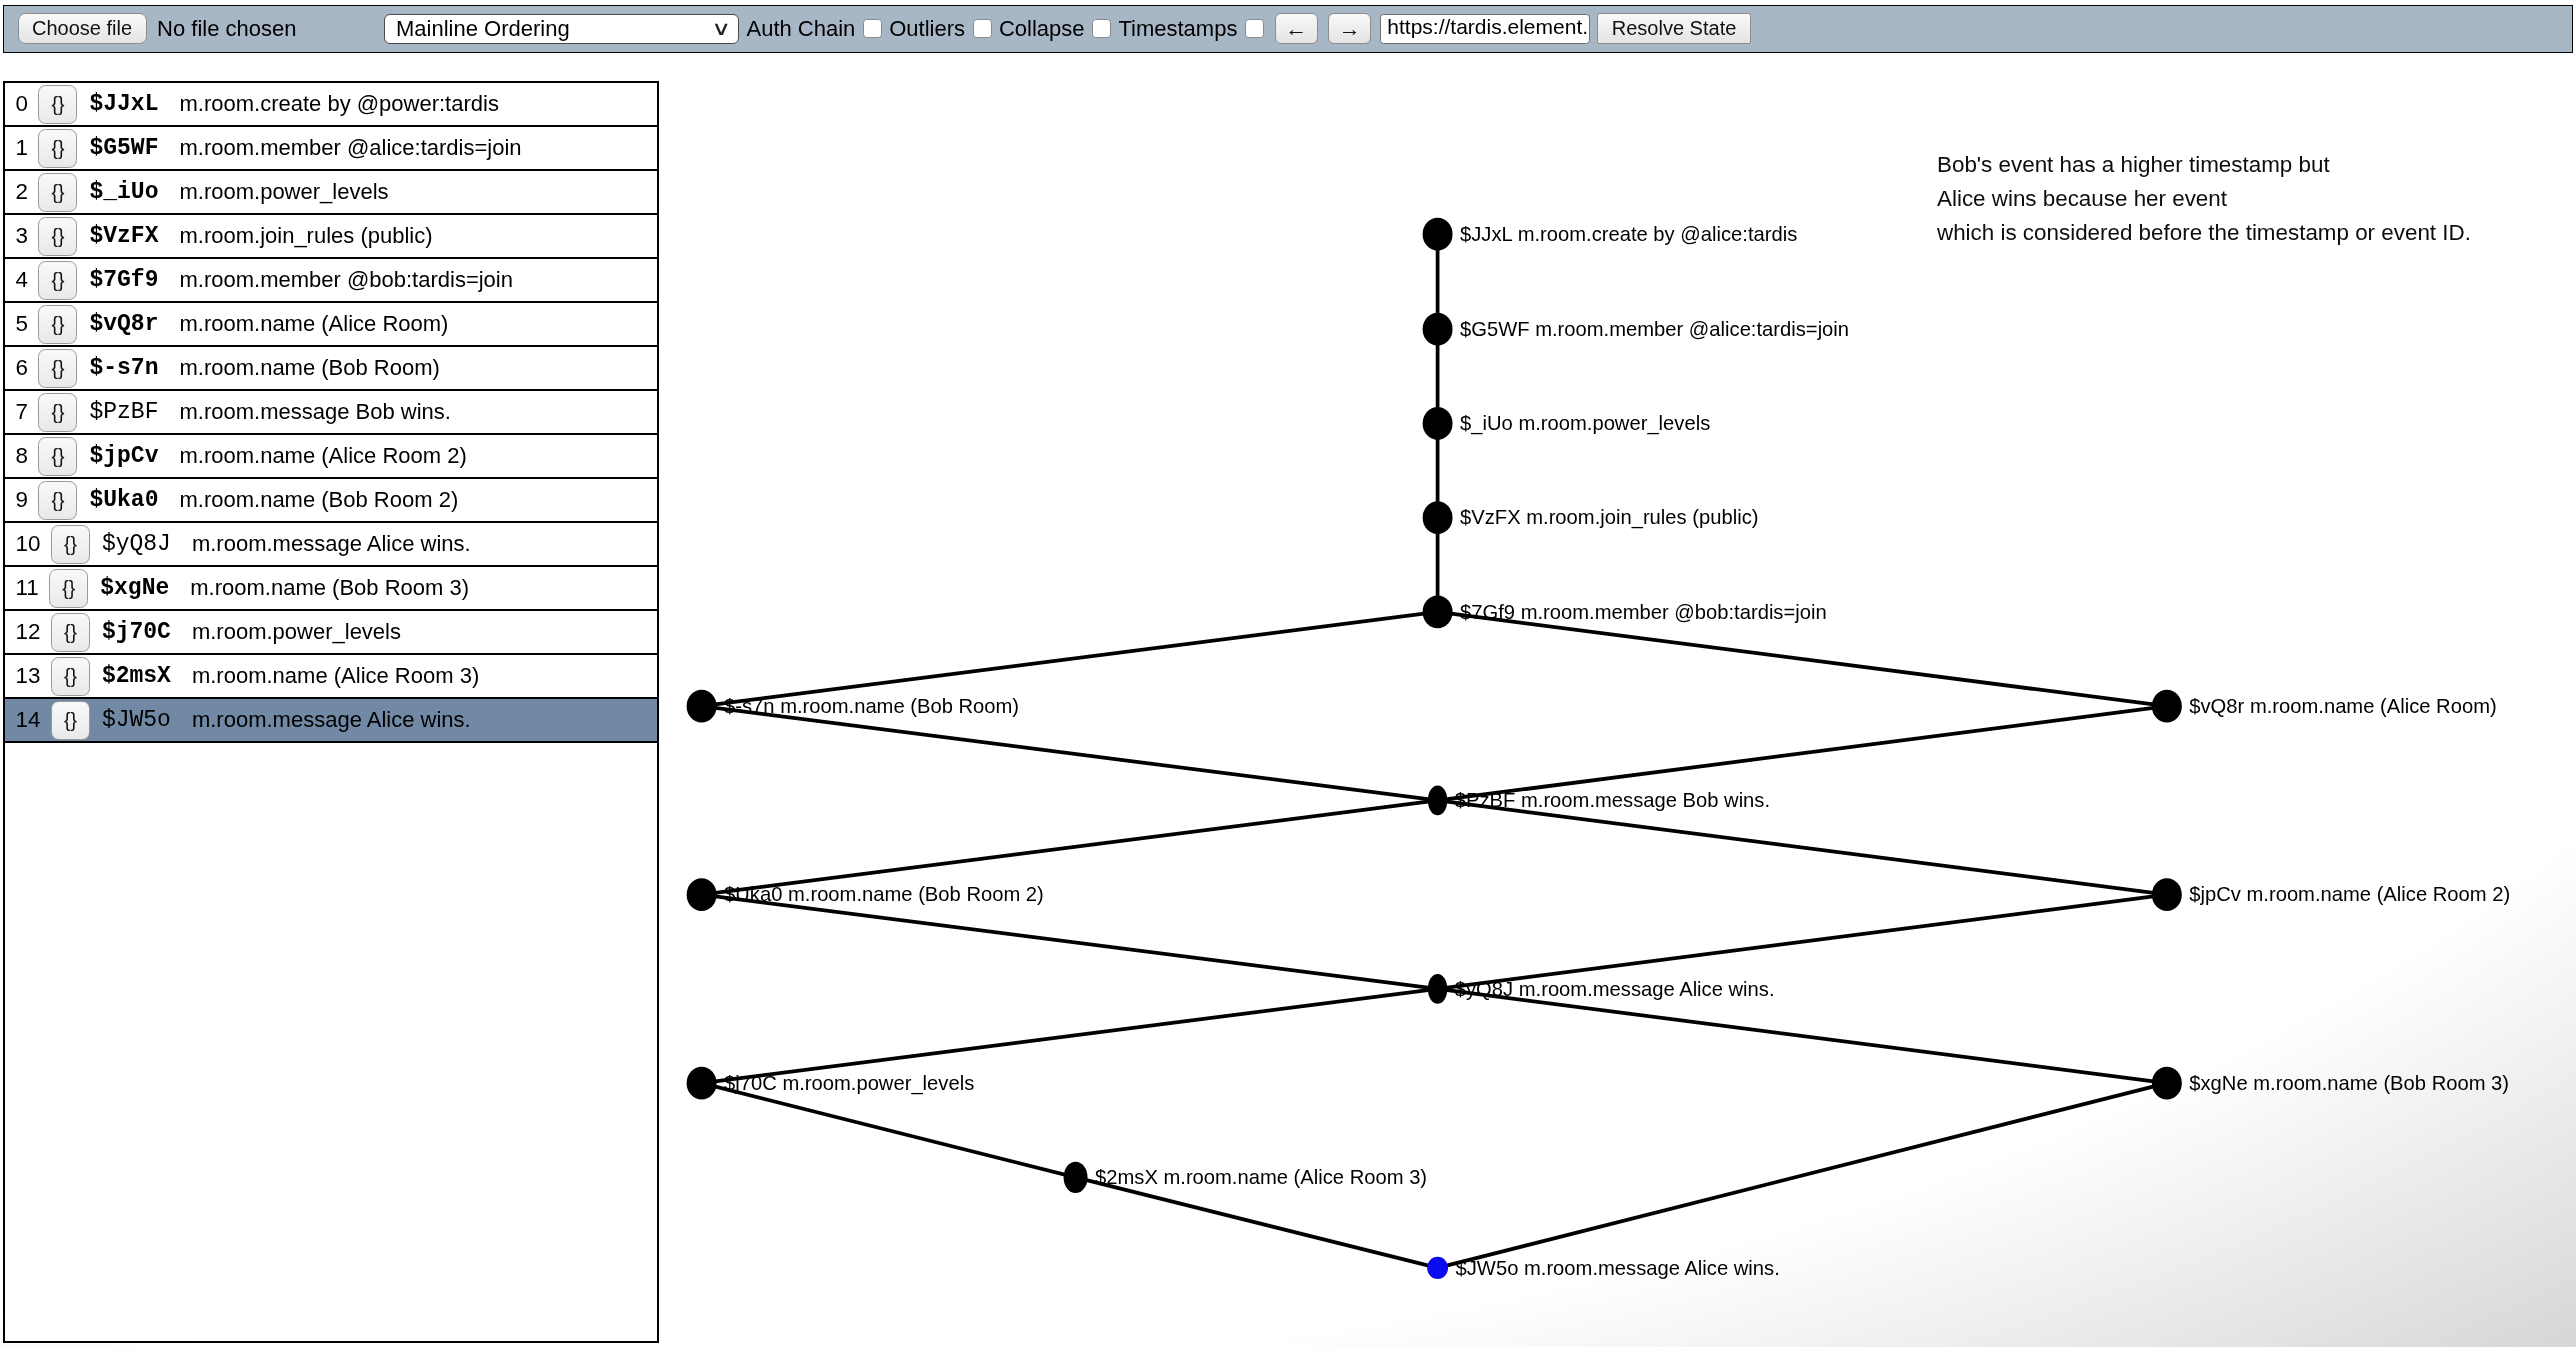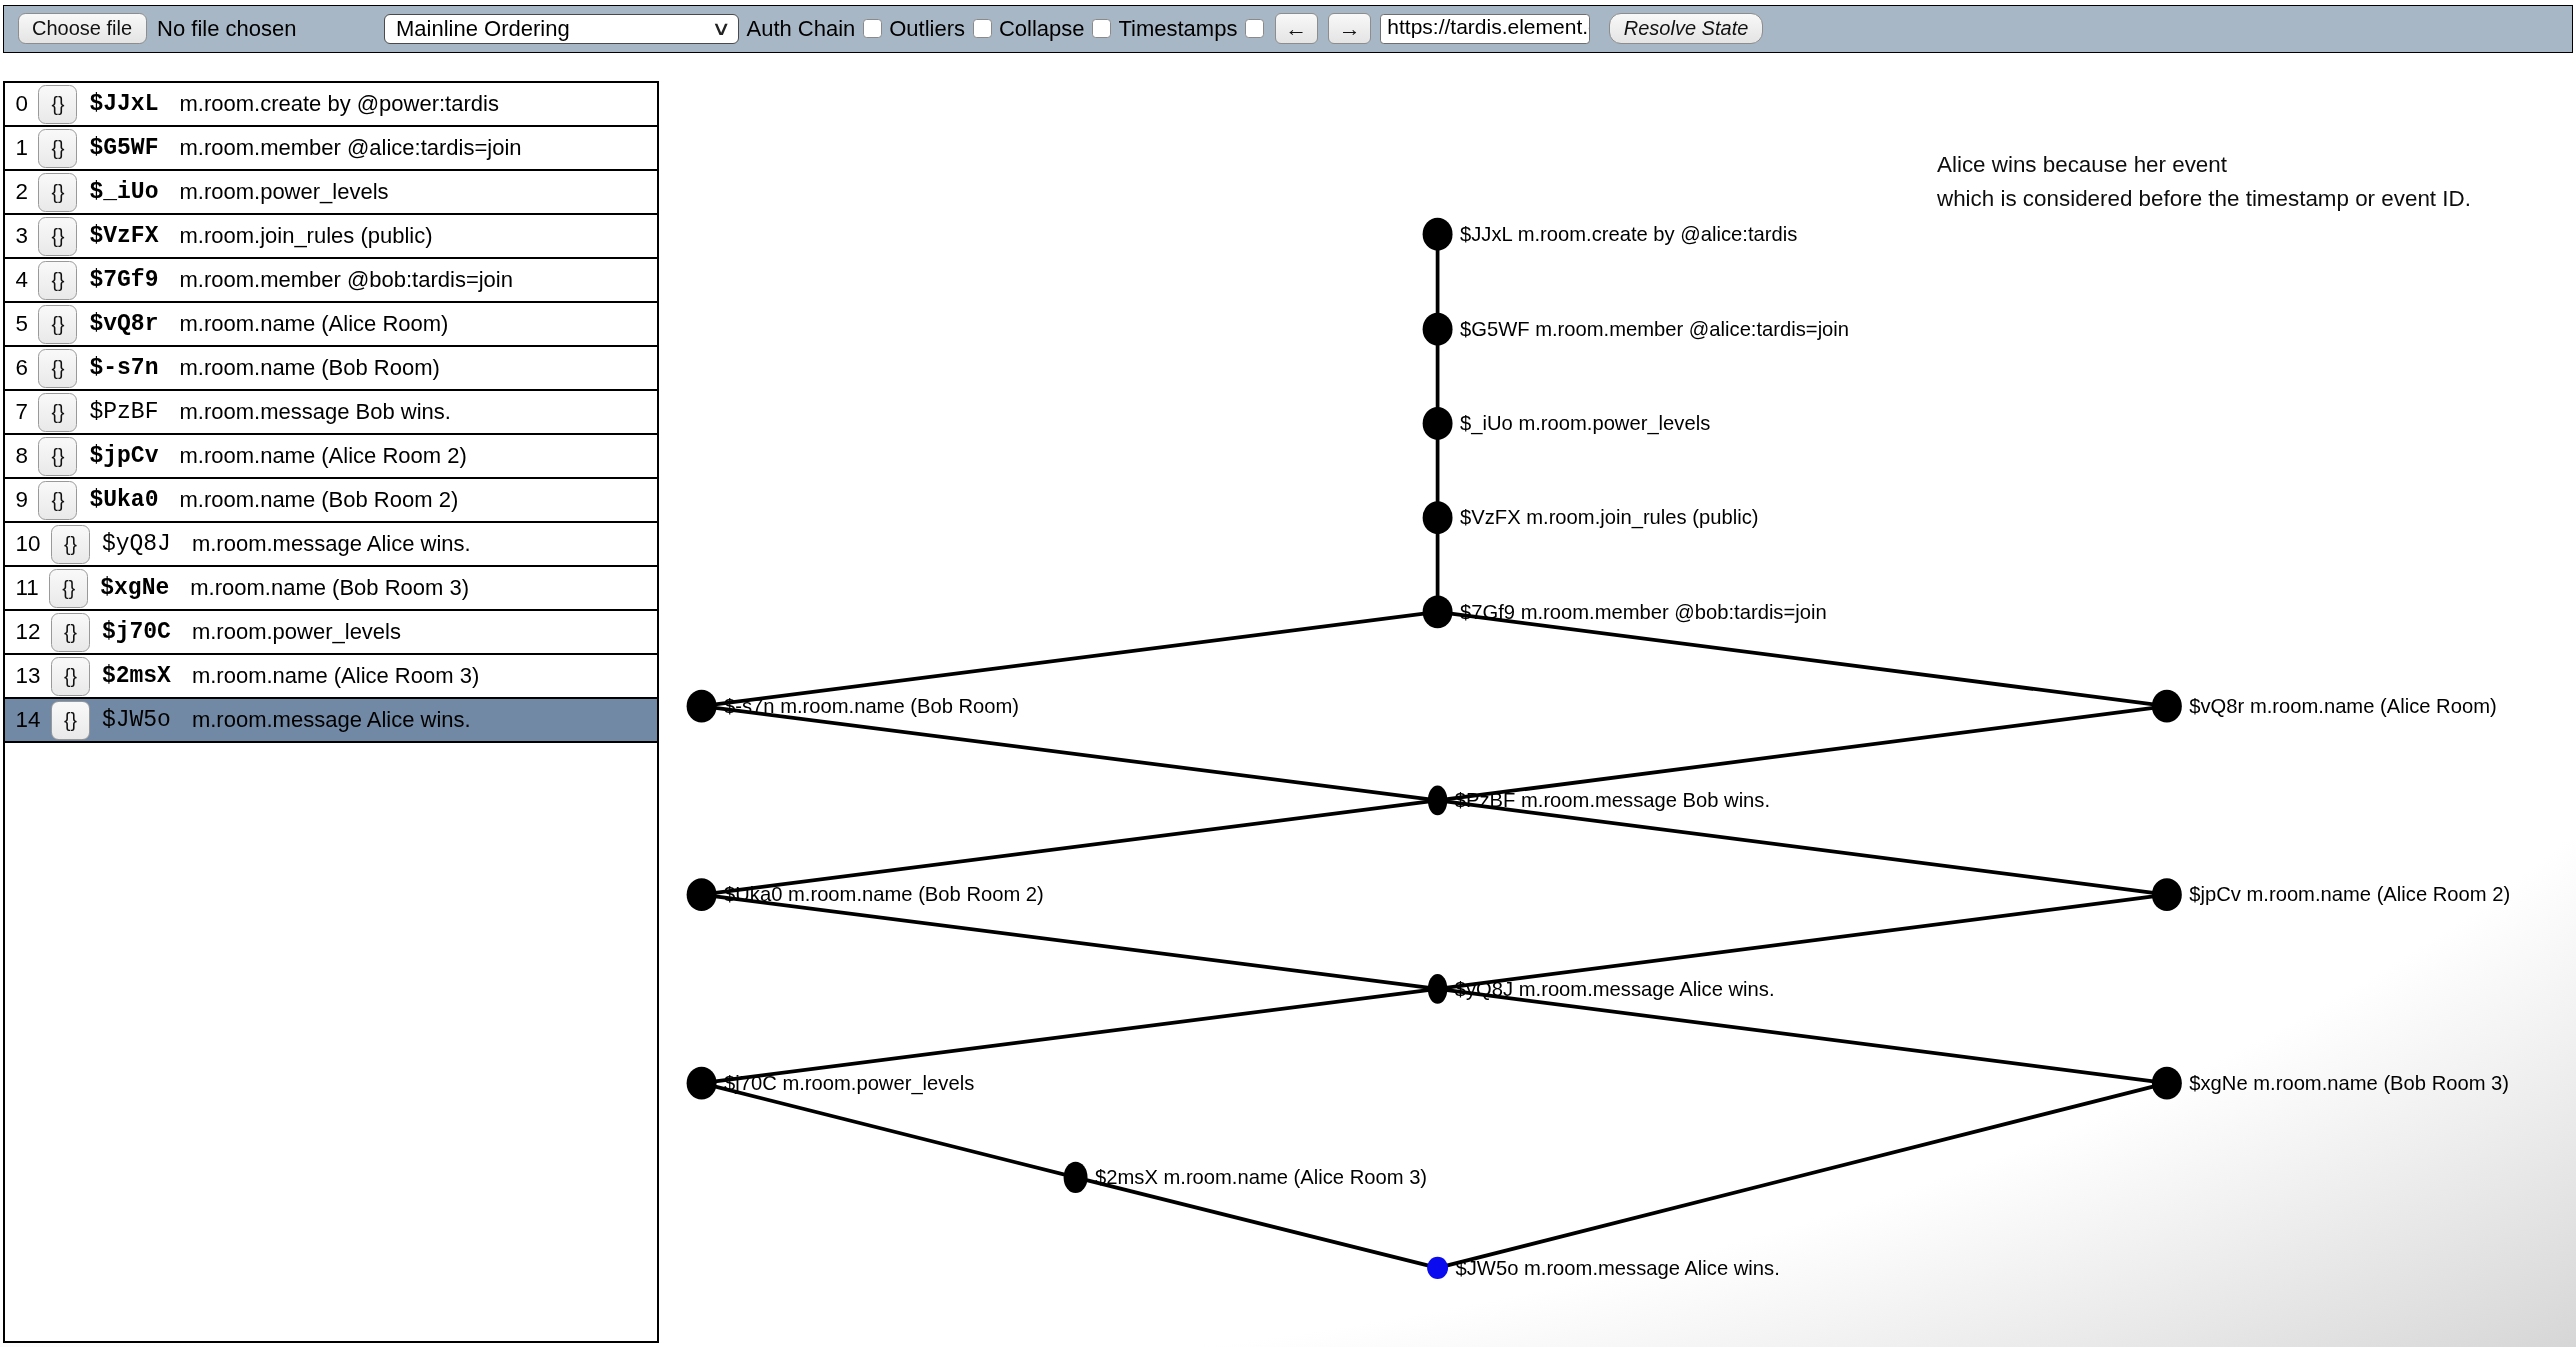--- a/index.html
+++ b/index.html
@@ -48,21 +48,21 @@
     display: inline-block; flex: none;
   }
   .nav-btn { margin-left: 10.5px; width: 43px; padding: 0; font-size: 22px; border-radius: 6px; }
   .url-input {
     margin-left: 9px; width: 210px; height: 30px;
     background: #fff; border: 1.5px solid #6f6f6f; border-radius: 3.7px;
     font-family: "Liberation Sans", sans-serif; font-size: 21px; color: #000;
     padding: 0 6px;
     overflow: hidden; white-space: nowrap;
   }
-  .resolve-btn { margin-left: 19px; border-radius: 12px; font-style: italic; }
+  .resolve-btn { margin-left: 7px; border-radius: 2px; }
 
   
   .sidebar {
     position: absolute; left: 3px; top: 81px; width: 656px; bottom: 5.2px;
     background: #fff; border: 2.2px solid #000;
     z-index: 2;
   }
   .event-row {
     height: 44px;
     border-bottom: 2.2px solid #000;
@@ -282,16 +282,17 @@
     <text x="968" y="1457" class="graph-label">$j70C m.room.power_levels</text>
     <ellipse cx="2897" cy="1448" rx="20" ry="22" fill="#000000"></ellipse>
     <text x="2927" y="1457" class="graph-label">$xgNe m.room.name (Bob Room 3)</text>
     <ellipse cx="1438" cy="1574" rx="16" ry="21" fill="#000000"></ellipse>
     <text x="1464" y="1583" class="graph-label">$2msX m.room.name (Alice Room 3)</text>
     <ellipse cx="1922" cy="1695" rx="14" ry="15" fill="#0b0bf0"></ellipse>
     <text x="1946" y="1704" class="graph-label">$JW5o m.room.message Alice wins.</text>
   </svg>
 
 <div id="annotation" class="annotation">
+    <div>Bob's event has a higher timestamp but</div>
     <div>Alice wins because her event</div>
     <div>which is considered before the timestamp or event ID.</div>
   </div>
 
 
 </body></html>

